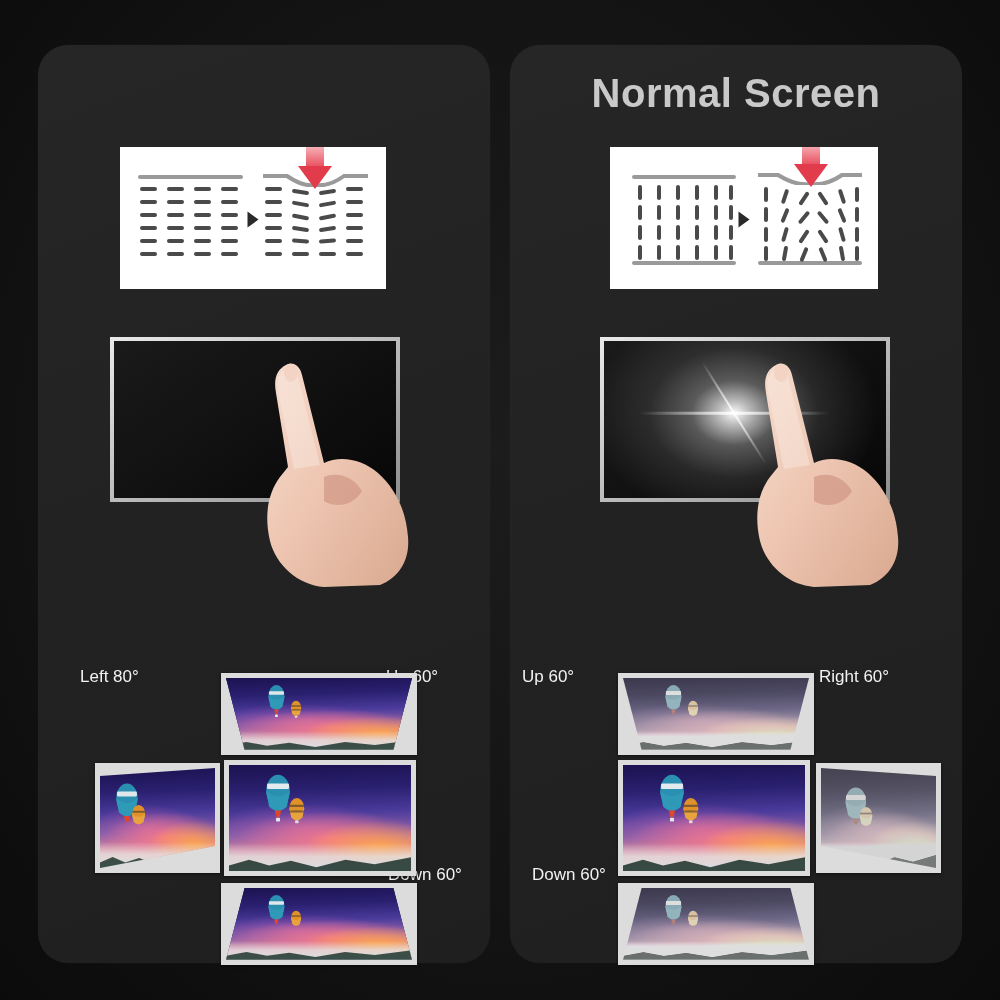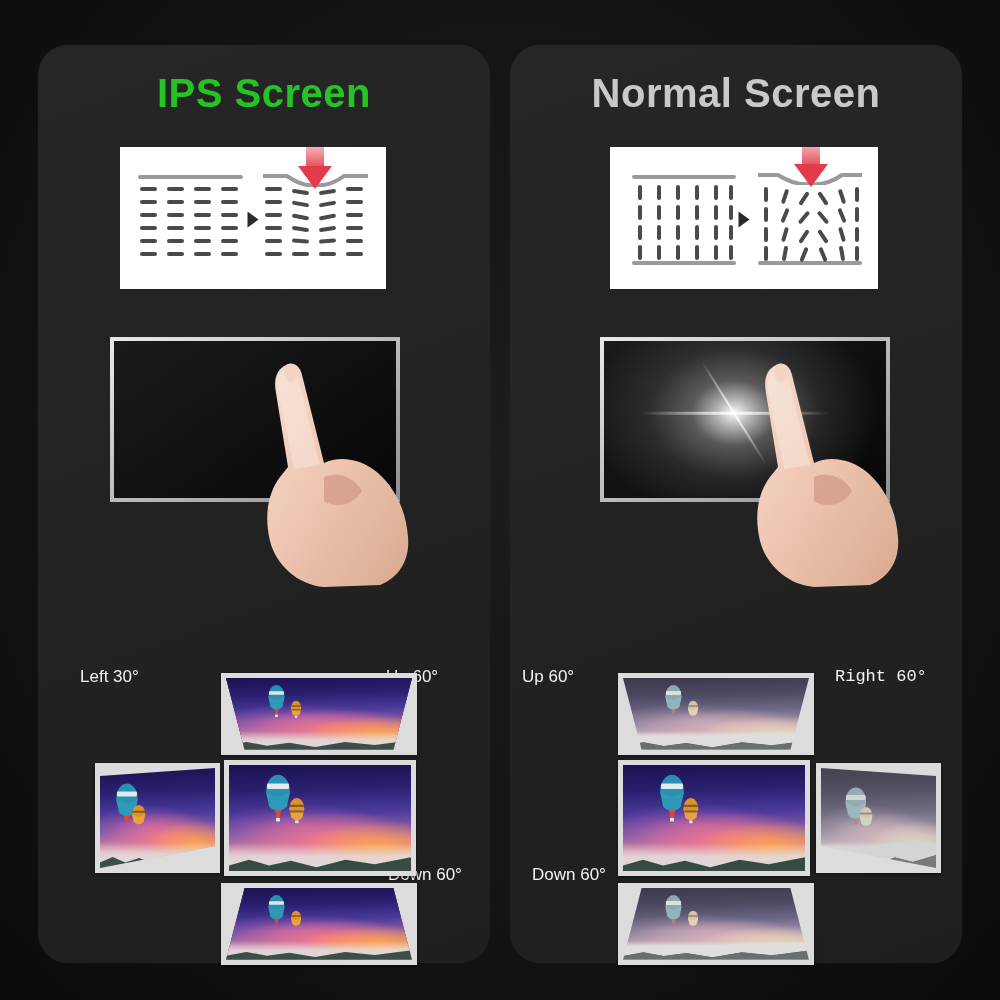--- a/index.html
+++ b/index.html
@@ -204,21 +204,20 @@
   .faded .photo { filter: saturate(0.30) brightness(1.42) contrast(0.74); }
   .faded-strong .photo { filter: saturate(0.22) brightness(1.52) contrast(0.66); }
 </style>
 </head>
 <body>
 
 <div class="stage">
 
   <div class="panel left">
 
-    <div class="title ips">IPS Screen</div>
 
     <div class="diagram">
       <div class="dia-inner">
 
         <div class="cgroup" style="left:18px; top:28px; width:105px; height:90px;">
           <div class="plate" style="left:0; top:0; width:105px;"></div>
           <div class="dash h" style="left:2px;  top:12px;"></div>
             <div class="dash h" style="left:29px; top:12px;"></div>
             <div class="dash h" style="left:56px; top:12px;"></div>
             <div class="dash h" style="left:83px; top:12px;"></div>
@@ -297,21 +296,21 @@
                  C168 130 178 152 180 178 C182 200 172 218 152 226
                  L96 228 C70 226 48 206 42 182 C36 156 40 134 52 118
                  L60 108 L48 34 C45 18 50 10 58 6 Z" fill="url(#skinL)"></path>
         <path d="M60 10 C66 8 70 14 71 22 L92 106 L66 110 L50 32 C48 18 53 12 60 10 Z" fill="#f8e6da" opacity="0.55"></path>
         <ellipse cx="63" cy="14" rx="7" ry="9" fill="#f3d3c3"></ellipse>
         <path d="M96 118 C110 112 126 118 134 132 C126 146 108 150 96 142 Z" fill="#c98a78" opacity="0.55"></path>
       </svg>
     </div>
 
     <div class="angles">
-      <div class="angle-label" style="left:42px; top:62px;">Left 30°</div>
+      <div class="angle-label" style="left:42px; top:62px;">Left 80°</div>
       <div class="angle-label" style="left:348px; top:62px;">Up 60°</div>
       <div class="angle-label" style="left:350px; top:260px;">Down 60°</div>
 
       <div class="thumb" style="left:183px; top:68px; width:196px; height:82px;">
         <div class="photo" style="clip-path: polygon(10% 100%, 0% 0%, 100% 0%, 90% 100%);">
           <div class="ph">
               <div class="sky"></div>
               <div class="mist"></div>
             <svg class="mtn" viewBox="0 0 200 40" preserveAspectRatio="none">
                 <path d="M0 40 L0 30 L22 20 L44 30 L68 22 L96 33 L128 20 L160 28 L200 16 L200 40 Z" fill="#263a33" opacity=".88"></path>
@@ -500,21 +499,21 @@
                  L96 228 C70 226 48 206 42 182 C36 156 40 134 52 118
                  L60 108 L48 34 C45 18 50 10 58 6 Z" fill="url(#skinR)"></path>
         <path d="M60 10 C66 8 70 14 71 22 L92 106 L66 110 L50 32 C48 18 53 12 60 10 Z" fill="#f8e6da" opacity="0.55"></path>
         <ellipse cx="63" cy="14" rx="7" ry="9" fill="#f3d3c3"></ellipse>
         <path d="M96 118 C110 112 126 118 134 132 C126 146 108 150 96 142 Z" fill="#c98a78" opacity="0.55"></path>
       </svg>
     </div>
 
     <div class="angles">
       <div class="angle-label" style="left:12px; top:62px;">Up 60°</div>
-      <div class="angle-label" style="left:325px; top:62px;font-family:Liberation Mono, monospace;">Right 60°</div>
+      <div class="angle-label" style="left:309px; top:62px;">Right 60°</div>
       <div class="angle-label" style="left:22px; top:260px;">Down 60°</div>
 
       <div class="thumb faded" style="left:108px; top:68px; width:196px; height:82px;">
         <div class="photo" style="clip-path: polygon(10% 100%, 0% 0%, 100% 0%, 90% 100%);">
           <div class="ph">
               <div class="sky"></div>
               <div class="mist"></div>
             <svg class="mtn" viewBox="0 0 200 40" preserveAspectRatio="none">
                 <path d="M0 40 L0 30 L22 20 L44 30 L68 22 L96 33 L128 20 L160 28 L200 16 L200 40 Z" fill="#263a33" opacity=".88"></path>
               </svg>

